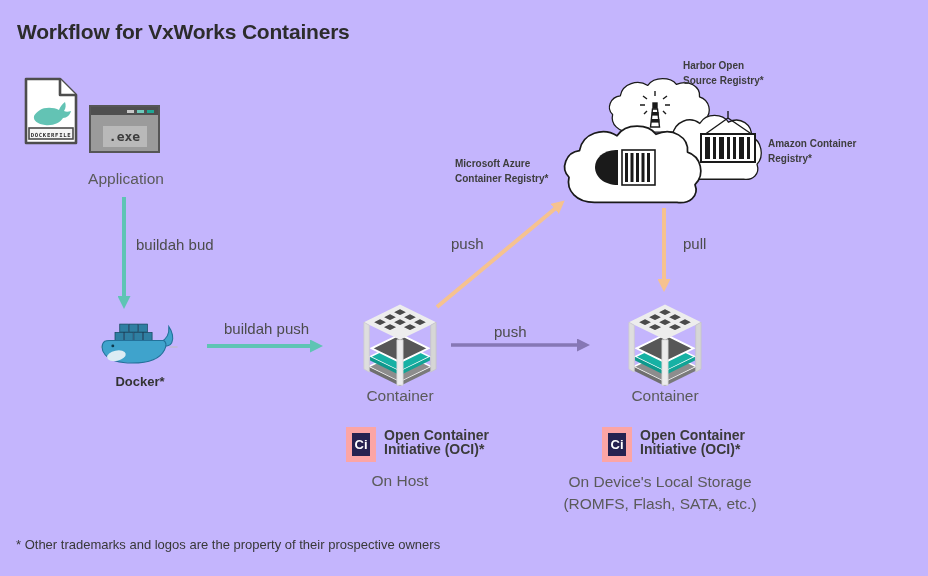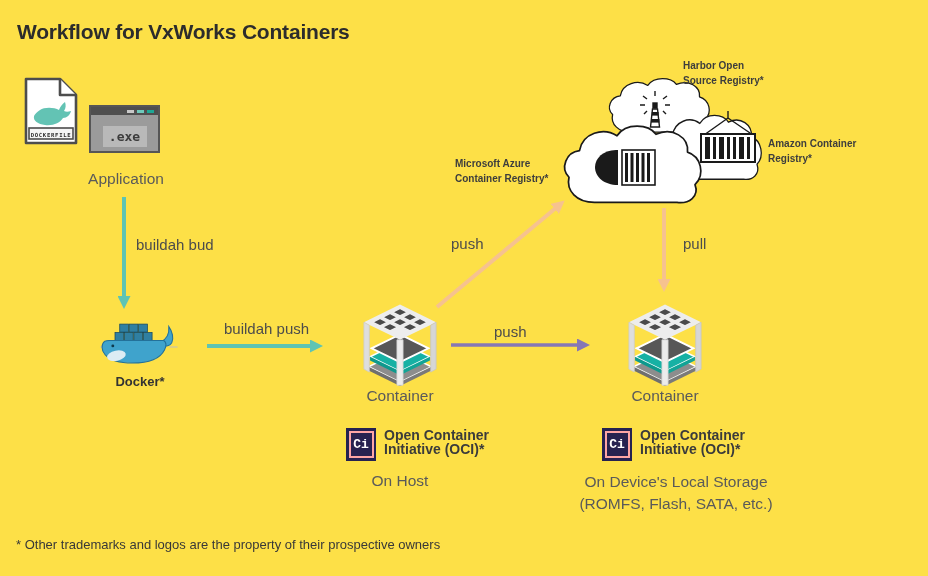--- a/index.html
+++ b/index.html
@@ -1,26 +1,26 @@
 <!DOCTYPE html>
 <html><head>
 <meta charset="utf-8">
 <style>
   html,body{margin:0;padding:0;background:#fff;}
-  .canvas{position:relative;width:928px;height:576px;background:#fde047;overflow:hidden;
+  .canvas{position:relative;width:928px;height:576px;background:#c4b5fd;overflow:hidden;
           font-family:"Liberation Sans",sans-serif;color:#3d3d3d;}
   .abs{position:absolute;}
   .page-title{left:17px;top:20px;font-size:21px;font-weight:700;color:#2c2c2c;letter-spacing:-0.2px;}
   .cmd-label{font-size:15px;color:#4c4c4c;}
   .node-label{font-size:15.5px;color:#5a5a5a;}
   .center{text-align:center;}
   .reg-label{font-size:10px;font-weight:700;color:#3d3d3d;line-height:15px;}
   .oci-logo{width:30px;height:33px;background:#262250;display:flex;align-items:center;justify-content:center;}
-  .oci-inner{width:21px;height:23px;border:2px solid #fca5a5;display:flex;align-items:center;justify-content:center;
-             font-family:Liberation Mono, monospace;font-weight:700;font-size:13px;color:#ffffff;}
+  .oci-inner{width:21px;height:23px;border:6px solid #fca5a5;display:flex;align-items:center;justify-content:center;
+             font-family:Liberation Sans, sans-serif;font-weight:700;font-size:13px;color:#ffffff;}
   .oci-text{font-size:14px;font-weight:700;color:#3b3b3b;line-height:13.5px;}
   .footer-note{left:16px;top:537px;font-size:13px;color:#383838;}
   .exe-window{left:89px;top:105px;width:71px;height:48px;background:#9b9b9b;border:2px solid #565656;box-sizing:border-box;}
   .exe-titlebar{height:8px;background:#4f4f4f;display:flex;justify-content:flex-end;align-items:center;gap:3px;padding-right:4px;}
   .exe-dash{width:7px;height:3px;}
   .exe-box{width:44px;height:21px;margin:11px auto 0 auto;background:#b9b9b9;display:flex;align-items:center;justify-content:center;
            font-family:"DejaVu Sans Mono",monospace;font-weight:700;font-size:13px;color:#3d3d3d;}
   .cube-icon{width:86px;height:86px;}
   svg{display:block;}
   .overlay{left:0;top:0;pointer-events:none;}
@@ -204,20 +204,20 @@
     </svg>
   <div class="abs node-label center" style="left:620px;top:387px;width:90px">Container</div>
 
   <div class="abs oci-logo" style="left:602px;top:428px">
     <div class="oci-inner">Ci</div>
   </div>
   <div class="abs oci-text" style="left:640px;top:429px">
     <div>Open Container</div>
     <div>Initiative (OCI)*</div>
   </div>
-  <div class="abs node-label center" style="left:564px;top:471px;width:224px;line-height:22px">
+  <div class="abs node-label center" style="left:548px;top:471px;width:224px;line-height:22px">
     <div>On Device's Local Storage</div>
     <div>(ROMFS, Flash, SATA, etc.)</div>
   </div>
 
   <div class="abs footer-note">* Other trademarks and logos are the property of their prospective owners</div>
 
 </div>
 
 </body></html>

